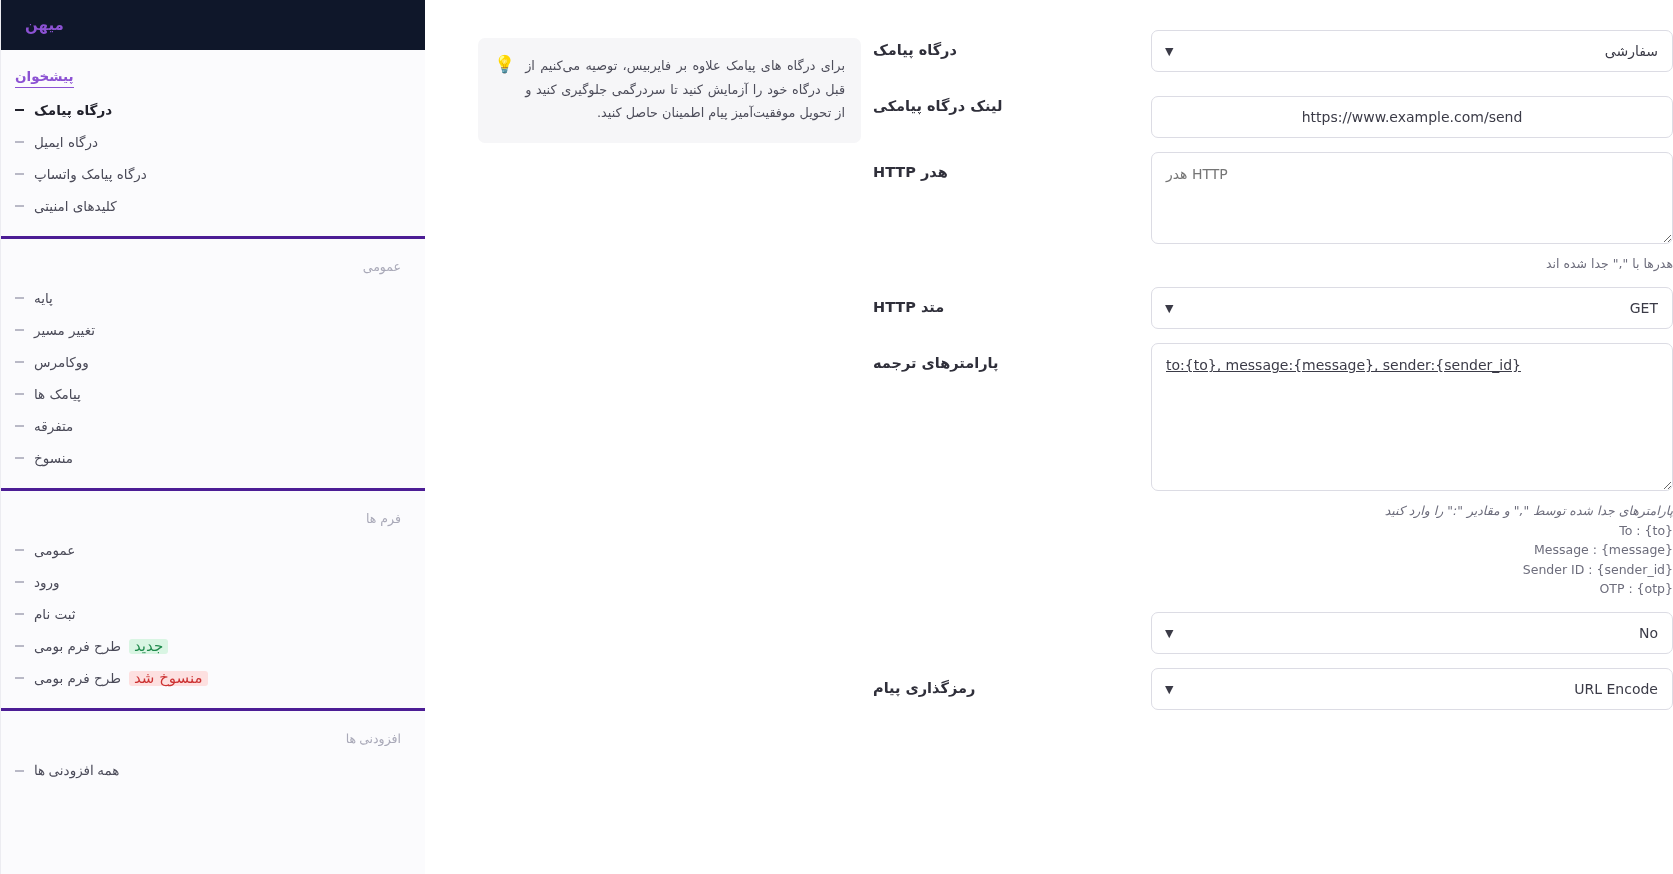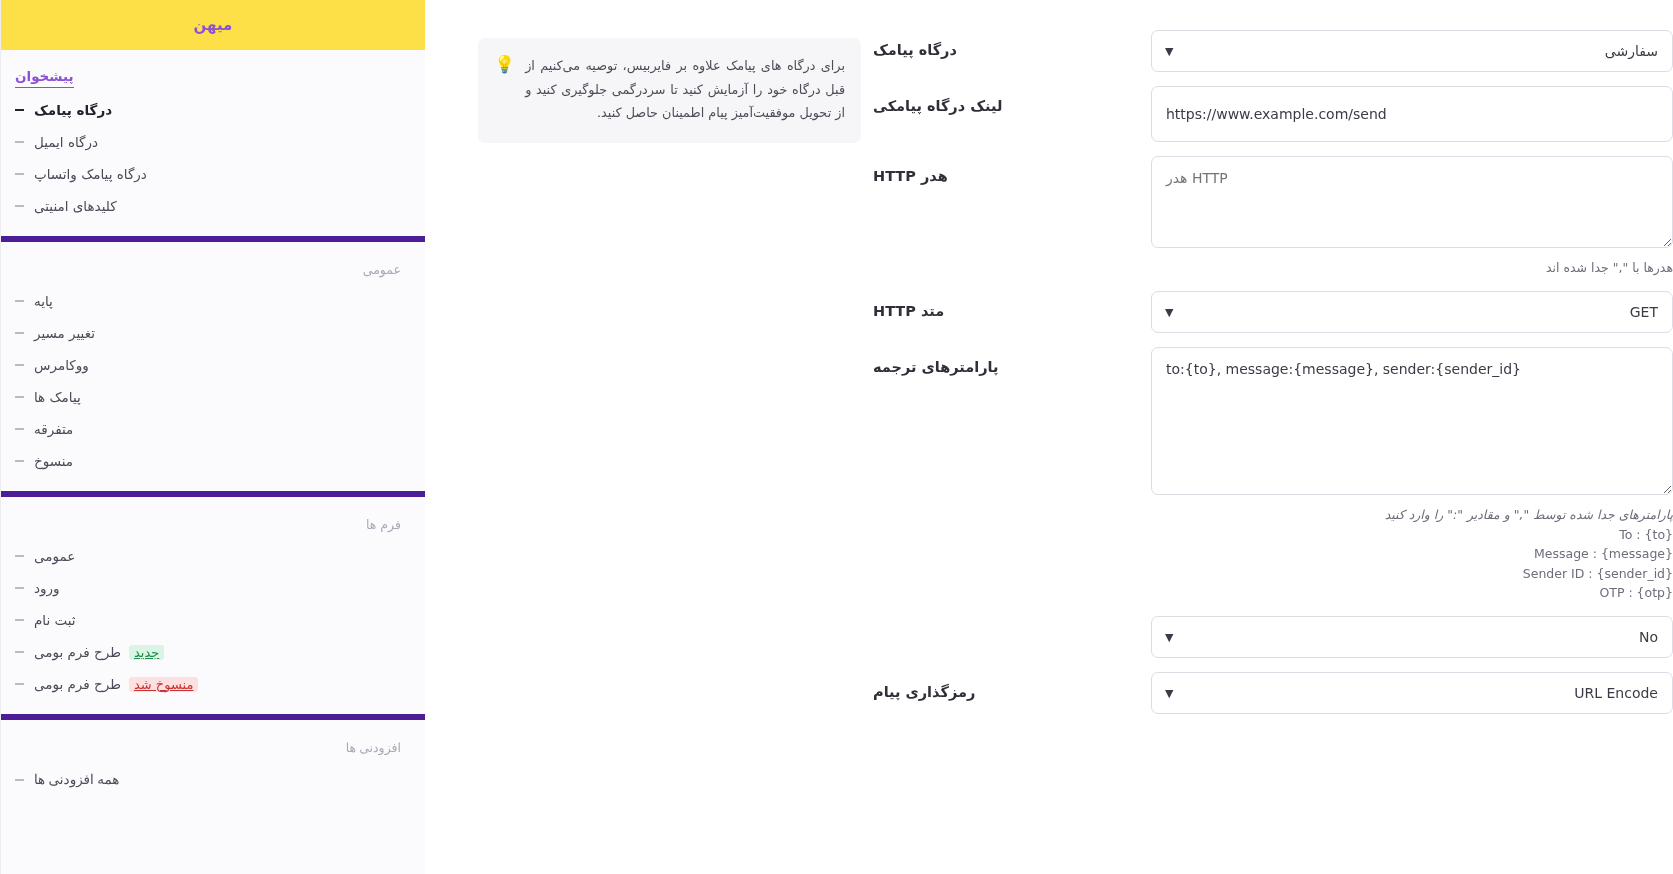--- a/index.html
+++ b/index.html
@@ -24,35 +24,35 @@
     height: 874px;
     background: #fbfbfd;
     border-left: 1px solid #ececf1;
     display: flex;
     flex-direction: column;
     flex: 0 0 425px;
     overflow: hidden;
   }
   .sidebar-logo-row {
     height: 50px;
-    background: #fde047;
+    background: #0f172a;
     display: flex;
     align-items: center;
-    justify-content: center;
+    justify-content: flex-end;
     padding: 0 24px;
   }
   .logo-text {
     color: #8c52d3;
     font-size: 15px;
     font-weight: bold;
     letter-spacing: .5px;
   }
   .sidebar-section {
     padding: 10px 0 14px 0;
-    border-bottom: 6px solid #4c1d95;
+    border-bottom: 3px solid #4c1d95;
   }
   .sidebar-section.no-border { border-bottom: none; font-family: Liberation Serif, serif; }
   .section-title {
     color: #a9a9b8;
     font-size: 12.5px;
     padding: 10px 24px 8px 14px;
     text-align: right;
   }
   .nav-item {
     display: flex;
@@ -79,26 +79,25 @@
     border-bottom: 1px solid #8c52d3;
     padding-bottom: 1px;
   }
   .nav-item.active .label {
     color: #22222c;
     font-weight: bold;
   }
   .nav-item.active .dash { background: #22222c; height: 2px; }
   .badge {
     display: inline-block;
-    font-size: 13px;
+    font-size: 15px;
     padding: 1px 5px;
     border-radius: 3px;
     line-height: 13px;
     vertical-align: middle;
-    text-decoration: underline;
   }
   .badge.new { background: #d9f5e3; color: #1f8a4c; }
   .badge.dep { background: #fde0e0; color: #cc3232; }
 
   
   .main {
     flex: 1 1 auto;
     height: 874px;
     position: relative;
     overflow: hidden;
@@ -154,32 +153,33 @@
   select.control {
     appearance: none;
     -webkit-appearance: none;
     text-align: right;
     direction: rtl;
     height: 42px;
     padding-right: 14px;
     cursor: pointer;
   }
   input.control {
-    text-align: left;
+    text-align: center;
     direction: ltr;
-    height: 56px;
+    height: 42px;
+    margin-top: 10px;
   }
   textarea.control {
     direction: ltr;
     text-align: left;
     resize: vertical;
     line-height: 1.5;
   }
   textarea.header-box { height: 92px; }
-  textarea.params-box { height: 148px; }
+  textarea.params-box { height: 148px; text-decoration: underline; }
   .hint {
     font-size: 12.5px;
     color: #6d6d7c;
     text-align: left;
     direction: ltr;
     width: 522px;
     padding-top: 6px;
     line-height: 1.55;
   }
   .hint-line { display: block; }

